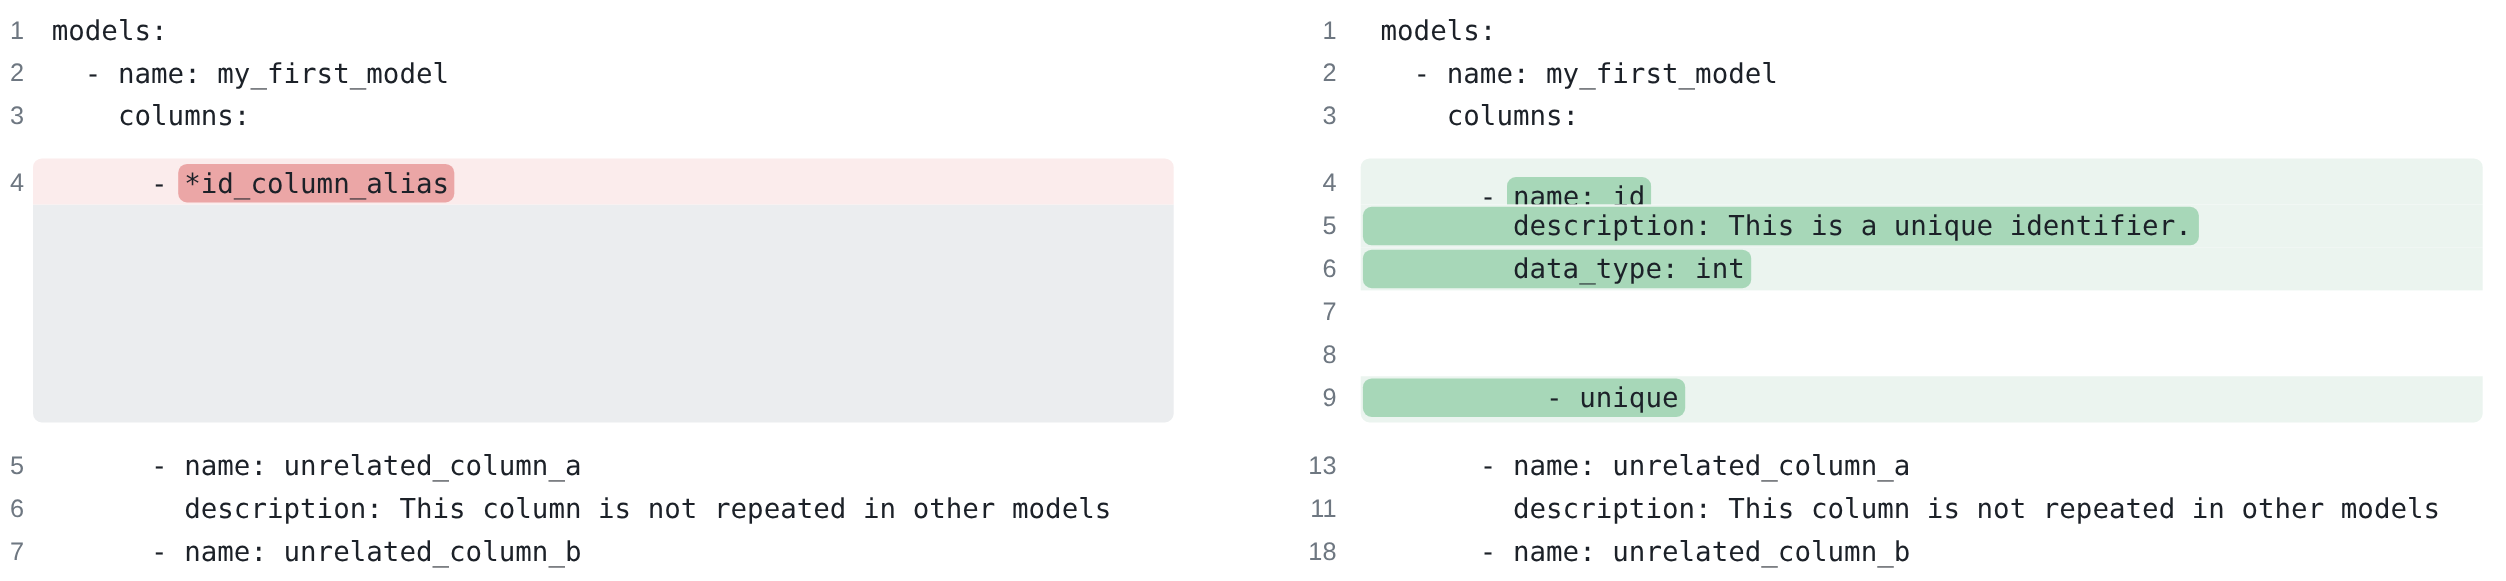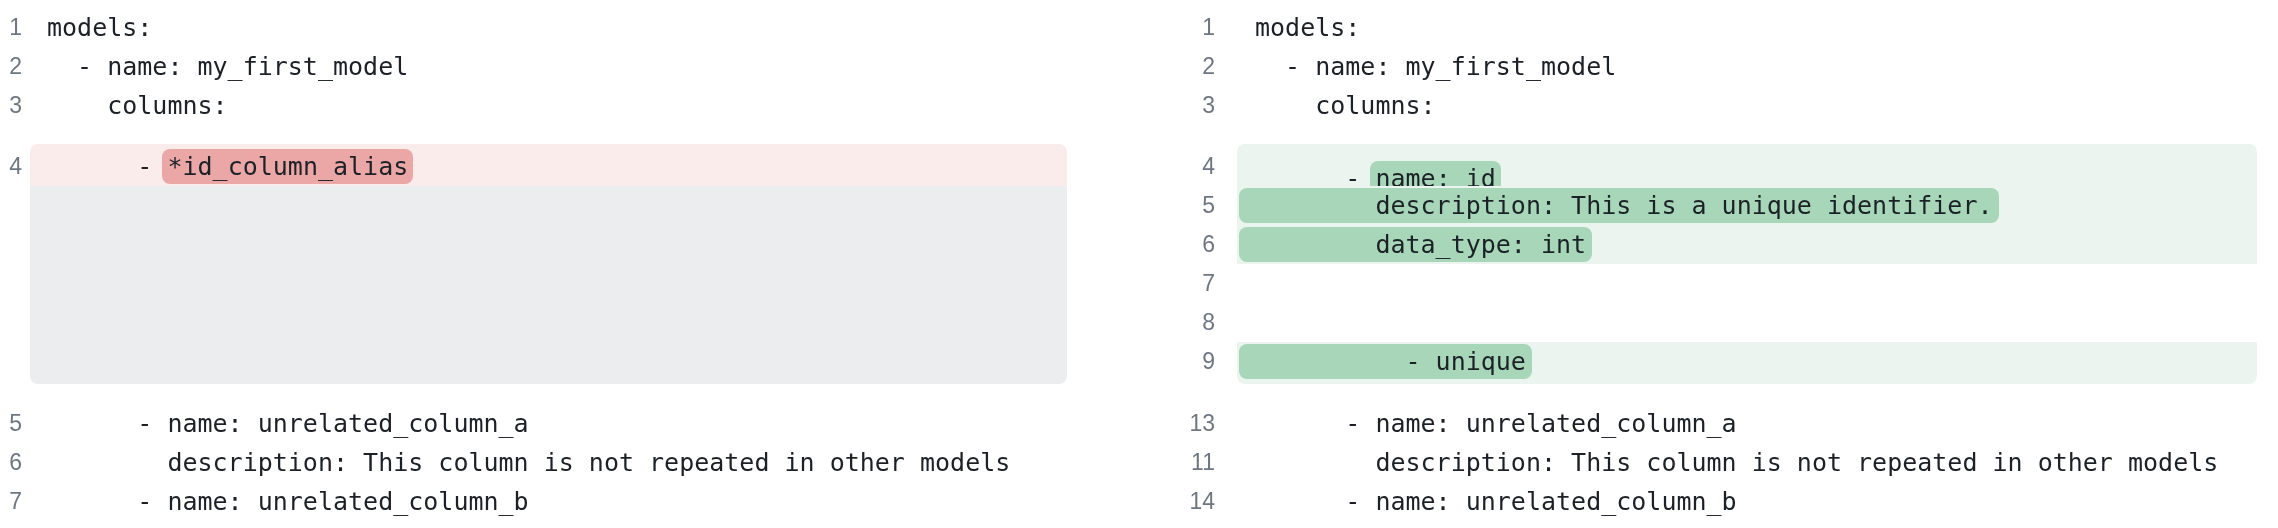--- a/index.html
+++ b/index.html
@@ -129,18 +129,18 @@
       </div>
     <div class="row after-block">
         <span class="ln">13</span>
         <span class="code">      - name: unrelated_column_a</span>
       </div>
     <div class="row">
         <span class="ln">11</span>
         <span class="code">        description: This column is not repeated in other models</span>
       </div>
     <div class="row">
-        <span class="ln">14</span>
+        <span class="ln">18</span>
         <span class="code">      - name: unrelated_column_b</span>
       </div>
   </section>
 
 </div>
 
 </body></html>

